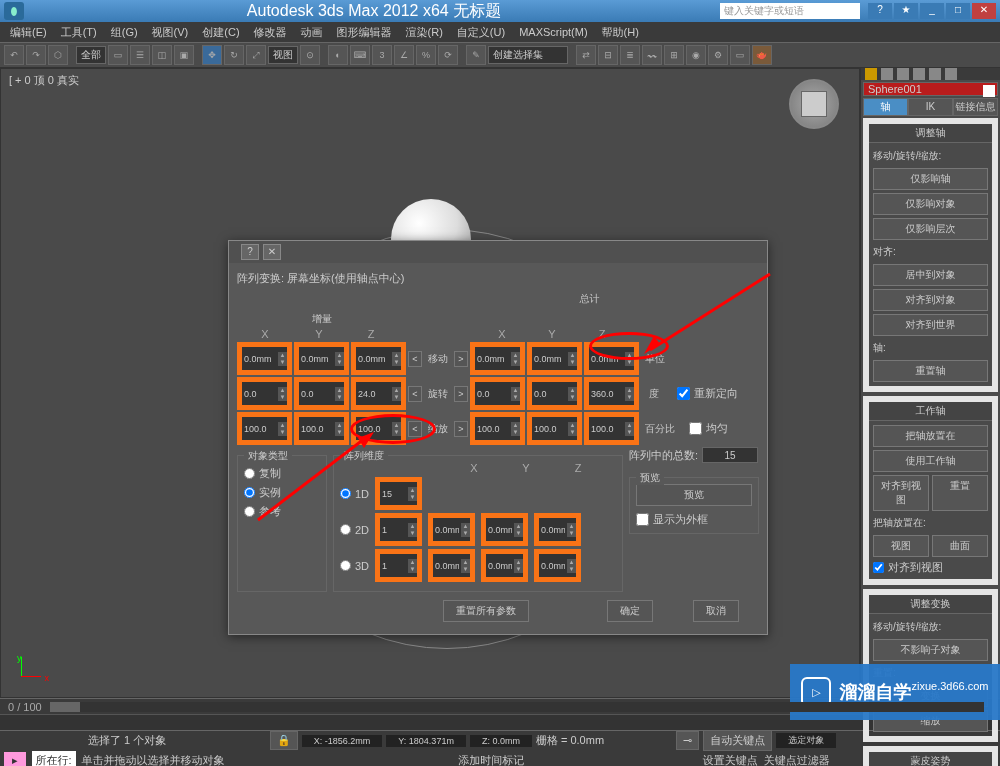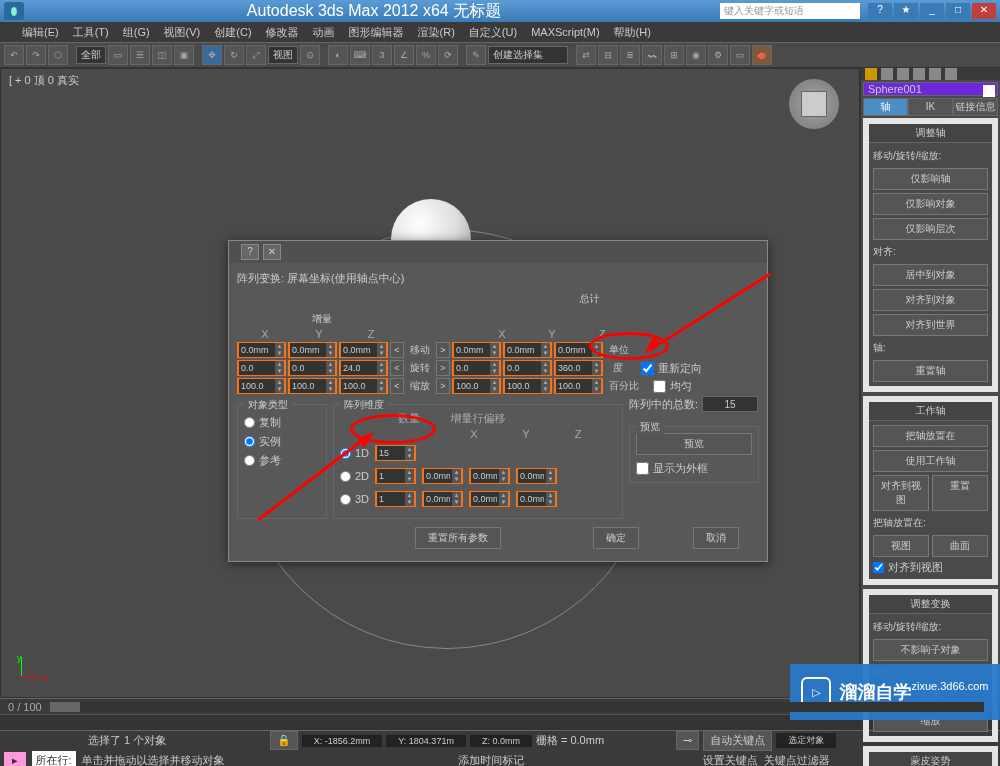--- a/index.html
+++ b/index.html
@@ -7,21 +7,21 @@
 
 
 .titlebar { height: 22px; background: linear-gradient(#5a9bd5, #3a7bb5); display: flex; align-items: center; color: #fff; padding: 0 4px; }
 .titlebar .logo { width: 20px; height: 18px; background: #2a6a9a; border-radius: 3px; margin-right: 4px; display: flex; align-items: center; justify-content: center; color: #8ec; }
 .titlebar .title { flex: 1; text-align: center; font-size: 16px; }
 .titlebar .search { width: 140px; height: 16px; background: #fff; color: #999; padding: 0 4px; font-size: 10px; display: flex; align-items: center; }
 .titlebar .titlebtns { display: flex; gap: 2px; margin-left: 8px; }
 .titlebar .tbtn { width: 24px; height: 16px; background: #3a7bb5; color: #fff; text-align: center; line-height: 14px; font-size: 10px; }
 
 
-.menubar { height: 20px; background: #3a3a3a; display: flex; align-items: center; padding: 0 16px; gap: 2px; color: #ccc; }
+.menubar { height: 20px; background: #3a3a3a; display: flex; align-items: center; padding: 0 4px; gap: 2px; color: #ccc; }
 .menubar span { padding: 2px 6px; cursor: pointer; }
 
 
 .toolbar { height: 26px; background: #4a4a4a; border-top: 1px solid #666; border-bottom: 1px solid #333; display: flex; align-items: center; padding: 0 4px; gap: 2px; }
 .toolbar .tb { width: 20px; height: 20px; background: #555; border: 1px solid #666; display: flex; align-items: center; justify-content: center; font-size: 9px; color: #aaa; }
 .toolbar .sep { width: 4px; }
 .toolbar .dd { height: 18px; background: #333; border: 1px solid #666; padding: 0 4px; color: #ccc; font-size: 10px; display: flex; align-items: center; }
 
 
 .main { display: flex; height: 630px; }
@@ -34,21 +34,21 @@
 .axis { position: absolute; bottom: 10px; left: 10px; width: 30px; height: 30px; }
 .axis .y { position: absolute; left: 10px; bottom: 10px; width: 1px; height: 20px; background: #0f0; }
 .axis .x { position: absolute; left: 10px; bottom: 10px; width: 20px; height: 1px; background: #f00; }
 .axis .ly { position: absolute; left: 6px; top: -4px; color: #0f0; font-size: 9px; }
 .axis .lx { position: absolute; right: -8px; bottom: 4px; color: #f00; font-size: 9px; }
 
 
 .rpanel { width: 140px; background: #4a4a4a; border-left: 1px solid #333; display: flex; flex-direction: column; }
 .rpanel .icons { height: 20px; background: #3a3a3a; display: flex; align-items: center; padding: 0 4px; gap: 4px; }
 .rpanel .icons .ic { width: 12px; height: 12px; background: #888; }
-.rpanel .objname { height: 18px; background: #6d28d9; border: 1px solid #666; margin: 2px; padding: 0 4px; display: flex; align-items: center; color: #ccc; position: relative; }
+.rpanel .objname { height: 18px; background: #b91c1c; border: 1px solid #666; margin: 2px; padding: 0 4px; display: flex; align-items: center; color: #ccc; position: relative; }
 .rpanel .objname .sw { position: absolute; right: 2px; top: 2px; width: 12px; height: 12px; background: #fff; }
 .rpanel .tabs { display: flex; margin: 0 2px; }
 .rpanel .tabs .tab { flex: 1; height: 18px; background: #555; border: 1px solid #666; text-align: center; line-height: 16px; font-size: 10px; }
 .rpanel .tabs .tab.active { background: #4a8ec5; color: #fff; }
 .rpanel .section { margin: 2px; border: 6px solid #e5e5e5; }
 .rpanel .section .hdr { background: #444; padding: 2px 4px; text-align: center; border-bottom: 1px solid #666; font-size: 10px; }
 .rpanel .section .body { padding: 4px; display: flex; flex-direction: column; gap: 3px; }
 .rpanel .btn { background: #555; border: 1px solid #777; padding: 3px 4px; text-align: center; font-size: 10px; color: #ccc; }
 .rpanel .subhdr { font-size: 10px; color: #ccc; padding: 2px 0; }
 .rpanel .row2 { display: flex; gap: 3px; }
@@ -61,38 +61,38 @@
 .dialog .dlg-title { height: 22px; background: #505050; display: flex; align-items: center; padding: 0 8px; color: #ccc; }
 .dialog .dlg-title .t { flex: 1; }
 .dialog .dlg-title .dbtn { width: 18px; height: 16px; background: #666; border: 1px solid #888; margin-left: 4px; text-align: center; line-height: 14px; font-size: 10px; }
 .dialog .dlg-body { padding: 8px; }
 .dialog .caption { font-size: 11px; color: #ccc; margin-bottom: 6px; }
 .dialog .hdr-row { display: flex; }
 .dialog .hdr-row .h1 { width: 170px; text-align: center; font-size: 10px; margin-top: 20px; }
 .dialog .hdr-row .h2 { width: 255px; text-align: center; font-size: 10px; margin-left: 55px; }
 .dialog .axis-hdr { display: flex; font-size: 9px; color: #aaa; margin: 2px 0; }
 .dialog .axis-hdr span { text-align: center; }
-.dialog .spin { display: inline-flex; align-items: center; height: 16px; background: #333; border: 2px solid #f97316; }
+.dialog .spin { display: inline-flex; align-items: center; height: 33px; background: #333; border: 5px solid #f97316; }
 .dialog .spin input { width: 36px; height: 14px; background: #333; border: none; color: #ccc; font-size: 9px; padding: 0 2px; }
 .dialog .spin .ar { width: 9px; height: 14px; background: #555; display: flex; flex-direction: column; }
 .dialog .spin .ar div { height: 7px; font-size: 6px; text-align: center; line-height: 6px; color: #aaa; }
 .dialog .tr-row { display: flex; align-items: center; gap: 2px; margin: 2px 0; }
 .dialog .abtn { width: 14px; height: 16px; background: #555; border: 1px solid #777; text-align: center; line-height: 14px; font-size: 9px; }
 .dialog .lbl { font-size: 10px; padding: 0 4px; min-width: 26px; text-align: center; }
 .dialog .chk2 { display: flex; align-items: center; gap: 4px; font-size: 10px; margin-left: 8px; }
 .dialog .grp { border: 1px solid #666; padding: 6px; position: relative; margin-top: 8px; }
 .dialog .grp .gt { position: absolute; top: -7px; left: 6px; background: #585858; padding: 0 4px; font-size: 10px; }
 .dialog .lower { display: flex; gap: 6px; }
 .dialog .radio { display: flex; align-items: center; gap: 4px; font-size: 10px; margin: 4px 0; }
 .dialog .radio input { width: 11px; height: 11px; }
 .dialog .dim-row { display: flex; align-items: center; gap: 6px; margin: 3px 0; }
 .dialog .dim-row .spin input { width: 28px; }
 .dialog .total-in { width: 56px; height: 16px; background: #333; border: 1px solid #666; text-align: center; color: #ccc; font-size: 10px; }
 .dialog .wbtn { background: #555; border: 1px solid #777; padding: 3px 12px; font-size: 10px; color: #ccc; }
-.dialog .bottom { display: flex; justify-content: flex-end; gap: 54px; padding: 8px 20px 4px; }
+.dialog .bottom { display: flex; justify-content: flex-end; gap: 40px; padding: 8px 20px 4px; }
 .dialog .bottom .mid { margin-right: 38px; }
 
 
 .anno-ellipse { position: absolute; border: 3px solid #f00; border-radius: 50%; pointer-events: none; }
 .anno-arrow { position: absolute; pointer-events: none; }
 
 
 .watermark { position: absolute; right: 0; bottom: 46px; width: 210px; height: 56px; background: rgba(40, 120, 200, 0.95); display: flex; align-items: center; justify-content: center; color: #fff; gap: 8px; }
 .watermark .plogo { width: 30px; height: 30px; border: 2px solid #fff; border-radius: 6px; display: flex; align-items: center; justify-content: center; }
 .watermark .ptxt { display: flex; flex-direction: row; font-size: 11px; }
@@ -457,25 +457,20 @@
           </label>
         <label class="radio">
             <input type="radio" name="ot" style="">
             <span>参考</span>
           </label>
       </div>
 
       <div class="grp" style="flex:1">
         <div class="gt">阵列维度</div>
         <div style="display:flex;font-size:9px;color:#aaa;margin-bottom:2px">
-          <span style="width:58px"></span>
-          <span style="width:50px">数量</span>
-          <span style="width:60px;text-align:center">增量行偏移</span>
-        </div>
-        <div style="display:flex;font-size:9px;color:#aaa;margin-bottom:2px">
           <span style="width:108px"></span>
           <span style="width:52px;text-align:center">X</span>
           <span style="width:52px;text-align:center">Y</span>
           <span style="width:52px;text-align:center">Z</span>
         </div>
         <div class="dim-row">
           <label class="radio">
               <input type="radio" name="dim" checked="" style="">
               <span>1D</span>
             </label>

